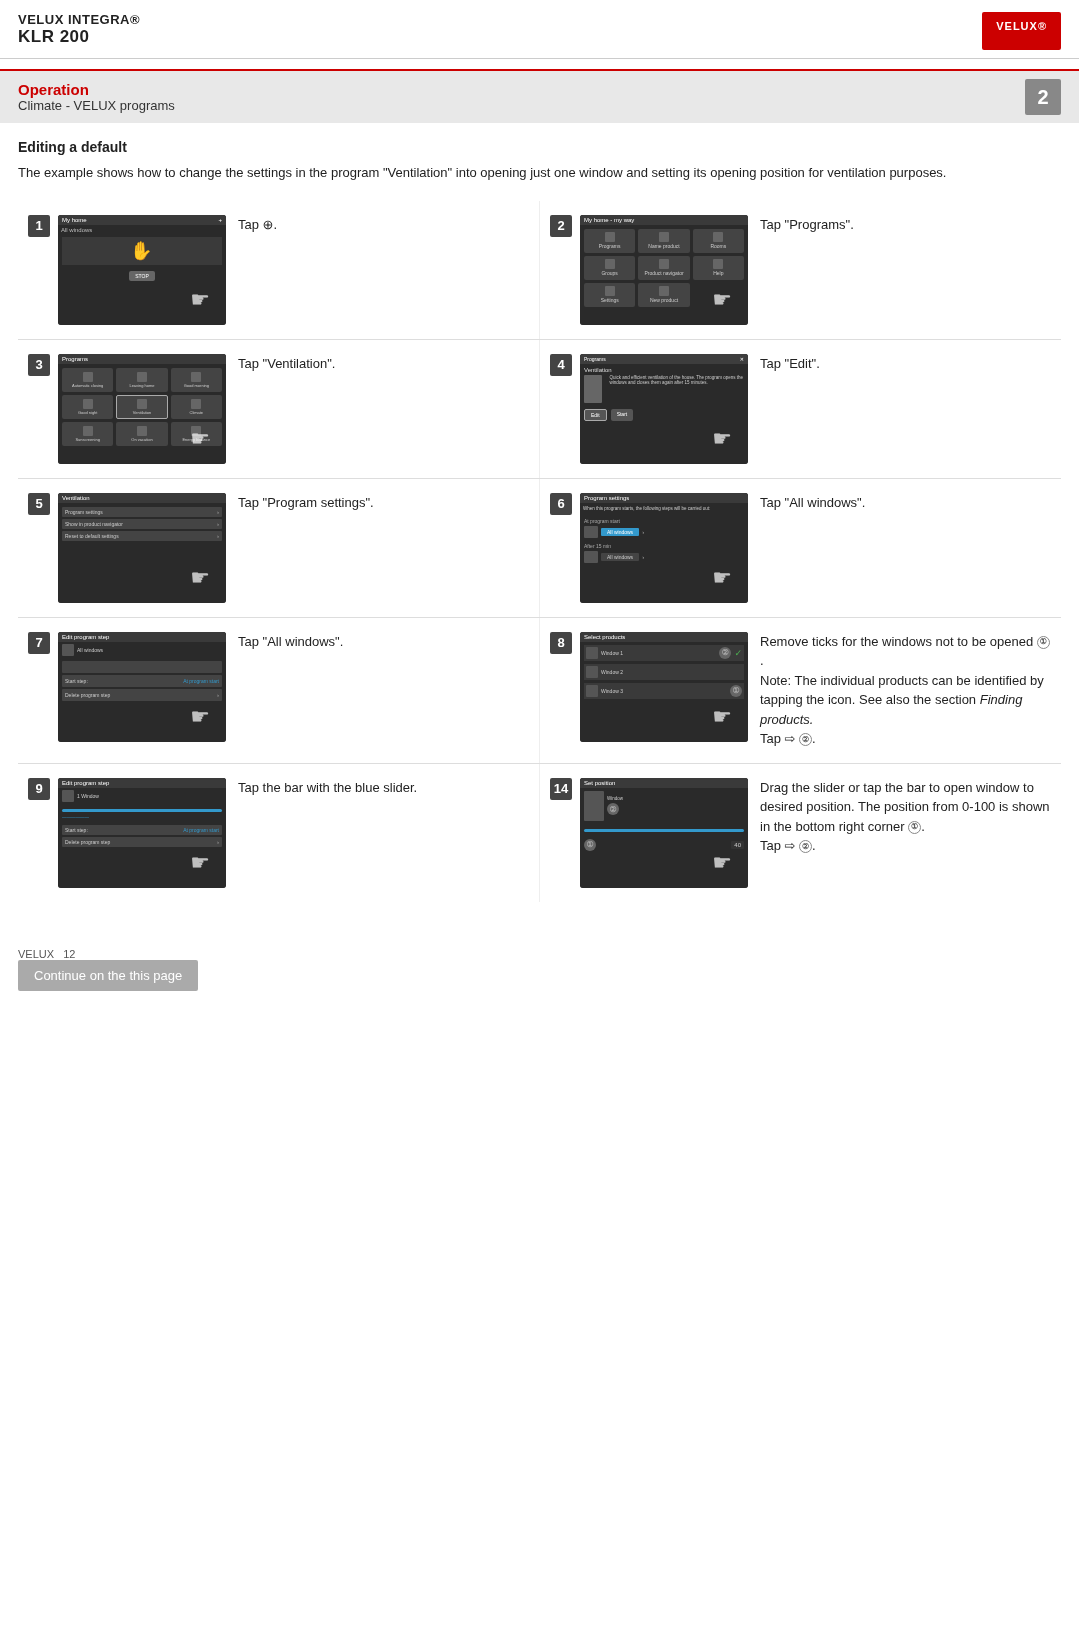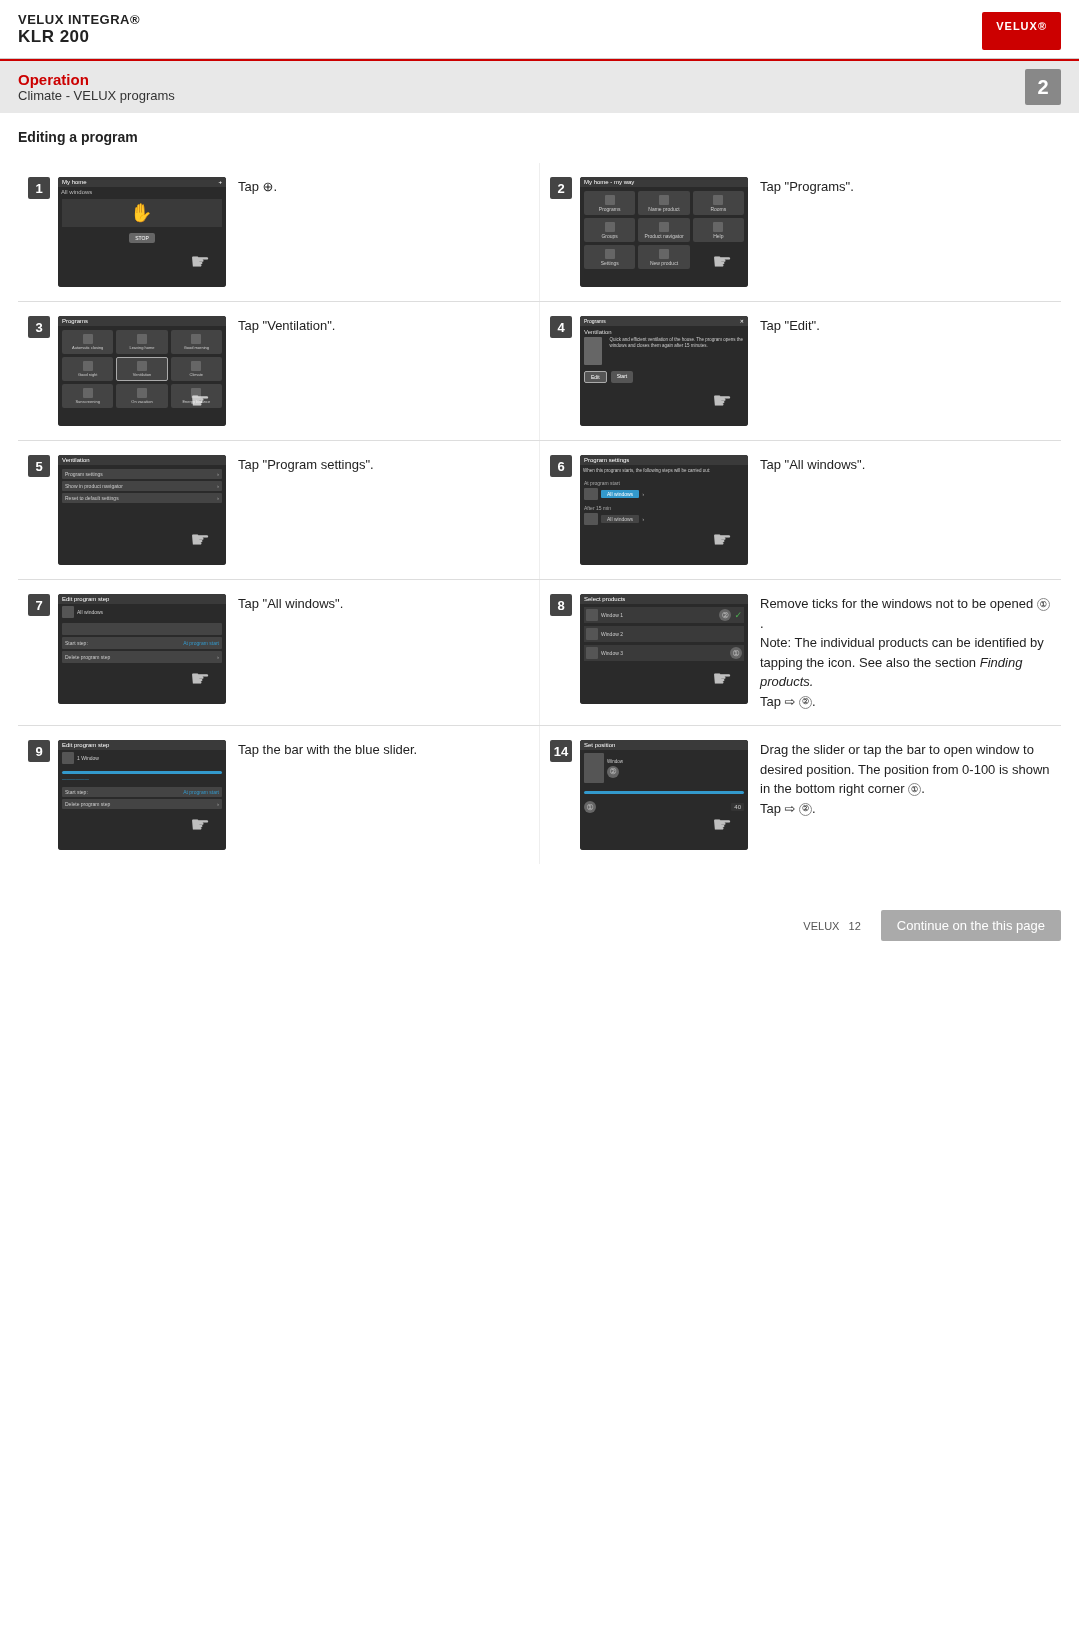--- a/index.html
+++ b/index.html
@@ -41,21 +41,21 @@
     }
     .velux-logo span { font-size: 11px; vertical-align: super; }
 
     
     .section-header {
       background: #e8e8e8;
       display: flex;
       align-items: center;
       justify-content: space-between;
       padding: 8px 18px;
-      margin-top: 0;
+      margin-top: 10px;
       border-top: 2px solid #cc0000;
     }
     .section-header-left h3 {
       color: #cc0000;
       font-size: 15px;
       font-weight: bold;
     }
     .section-header-left p {
       font-size: 13px;
       color: #333;
@@ -269,21 +269,22 @@
       vertical-align: middle;
     }
 
     
     .page-footer {
       position: relative;
       margin-top: 20px;
       padding: 10px 18px;
       display: flex;
       justify-content: flex-end;
-      align-items: center;
+      align-items: flex-start;
+      flex-direction: column;
     }
     .continue-btn {
       background: #aaa;
       color: #fff;
       padding: 8px 16px;
       font-size: 13px;
       border-radius: 2px;
     }
     .page-num {
       font-size: 11px;
@@ -306,21 +307,22 @@
 
 <div class="section-header">
   <div class="section-header-left">
     <h3>Operation</h3>
     <p>Climate - VELUX programs</p>
   </div>
   <div class="section-number">2</div>
 </div>
 
 <div class="content">
-  <p class="editing-title">Editing a program</p>
+  <p class="editing-title">Editing a default</p>
+  <p class="editing-desc">The example shows how to change the settings in the program "Ventilation" into opening just one window and setting its opening position for ventilation purposes.</p>
 
   <div class="steps-container">
 
     <div class="step-row">
 
       <div class="step-cell">
         <div class="step-num">1</div>
         <div class="step-screen">
           <div class="screen-content">
             <div class="screen-topbar">

